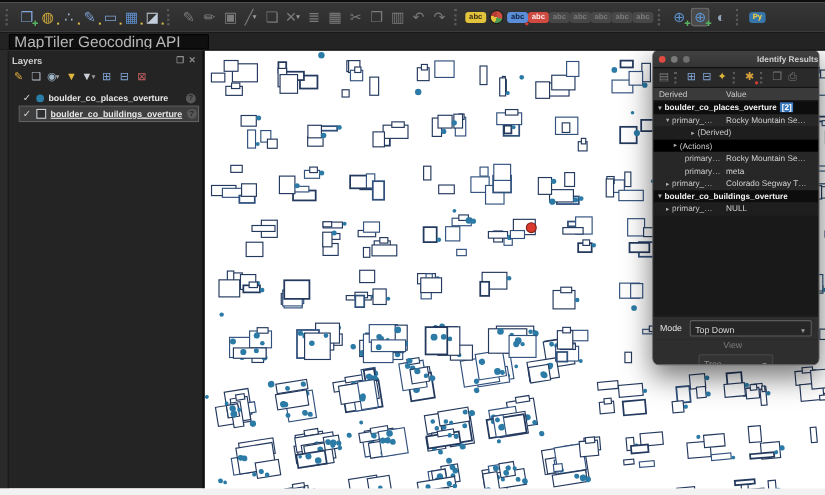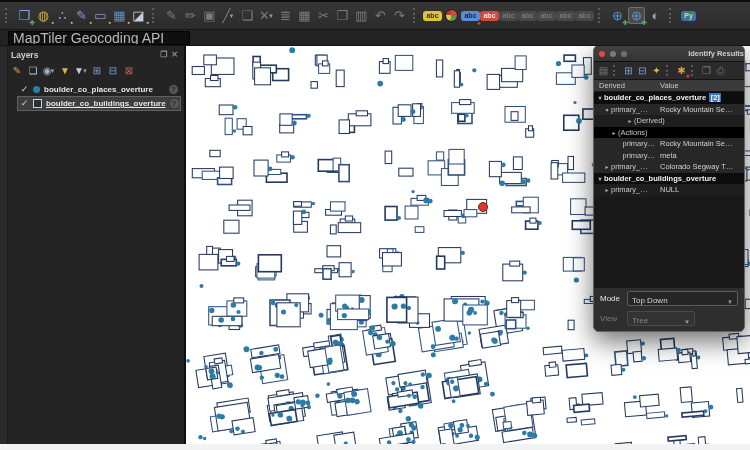--- a/index.html
+++ b/index.html
@@ -71,21 +71,21 @@
   .row{position:relative;height:11.5px;display:flex;align-items:center;font-size:7.5px;color:#c9c9c9;}
   .row .exp{width:8px;text-align:center;font-size:6px;color:#b0b0b0;flex:none;}
   .row .feat{white-space:nowrap;overflow:hidden;}
   .row .val{position:absolute;left:66px;white-space:nowrap;color:#d2d2d2;overflow:hidden;max-width:84px;}
   .row.bold{font-weight:700;color:#f1f1f1;}
   .row .sfx{margin-left:3px;background:#3b77bc;color:#fff;padding:0 1.5px;font-weight:700;}
   .row.ra .feat{position:absolute;left:0;width:61px;text-align:right;}
   .ip-spacer{flex:1;background:#191919;}
   .ip-mode,.ip-view{display:flex;align-items:center;gap:4px;padding:0 6px;background:#2e2e2e;flex:none;}
   .ip-mode{height:21px;border-top:1px solid #1a1a1a;}
-  .ip-view{height:19px;padding-bottom:3px;}
+  .ip-view{height:19px;padding-bottom:3px;flex-direction:column;}
   .flbl{font-size:8px;color:#e2e2e2;width:23px;flex:none;}
   .flbl.dim{color:#7d7d7d;}
   .selbox{flex:1;height:13px;background:#262626;border:1px solid #5c5c5c;border-radius:2px;color:#d6d6d6;
           font-size:8px;display:flex;align-items:flex-end;padding:0 4px;}
   .selbox .arr{margin-left:auto;font-size:6px;color:#9a9a9a;}
   .selbox.dis{flex:none;width:58px;background:#333;border-color:#494949;color:#8a8a8a;}
 
   #bottom-strip{position:absolute;left:0;top:444px;width:750px;height:6px;background:#f2f2f2;z-index:8;}
 </style>
 </head>

